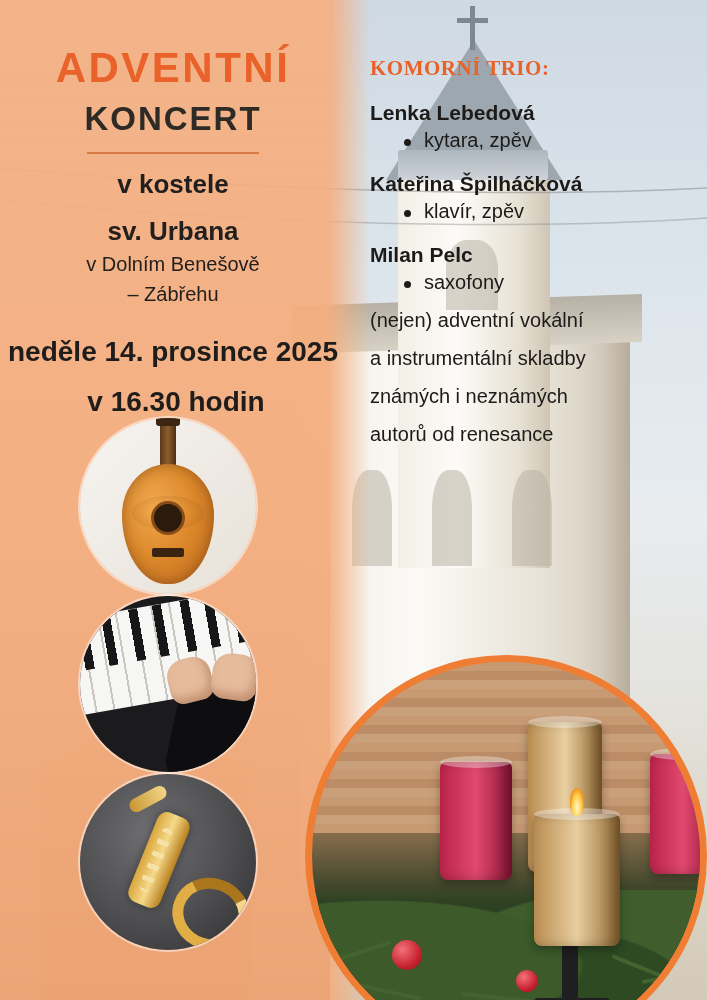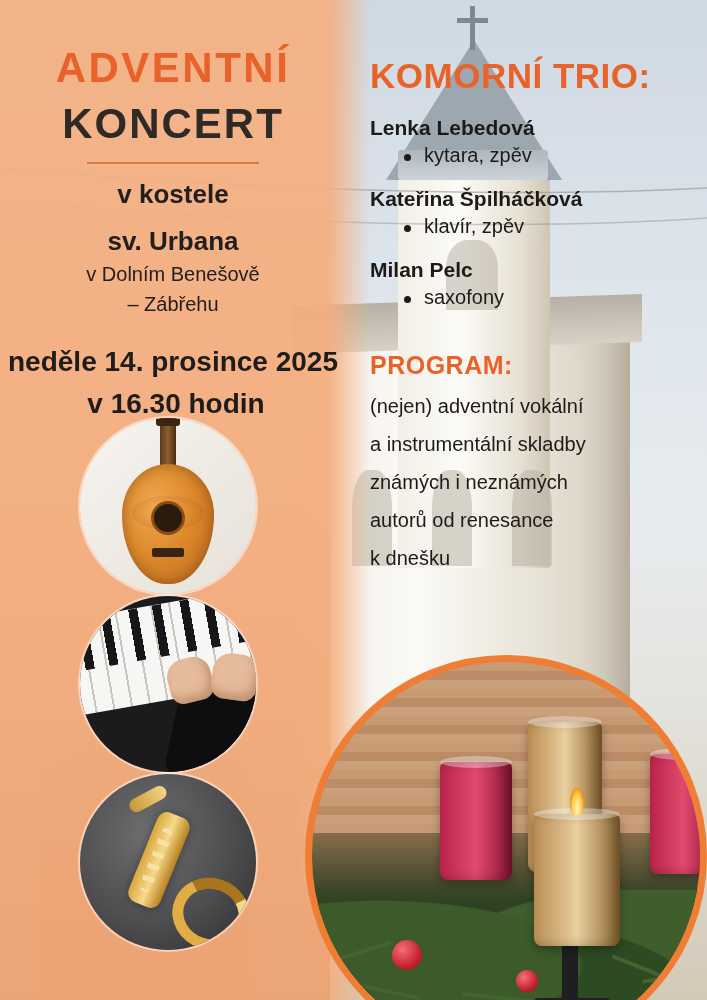--- a/index.html
+++ b/index.html
@@ -137,21 +137,21 @@
   }
   .title-adventni {
     font-size: 42px;
     font-weight: 700;
     letter-spacing: 2.5px;
     color: #e8622a;
     line-height: 1.05;
   }
   .title-koncert {
     margin-top: 10px;
-    font-size: 42px;
+    font-size: 33px;
     font-weight: 700;
     letter-spacing: 2px;
     color: #2e2a26;
   }
   .rule {
     width: 172px;
     height: 2px;
     background: #d97b45;
     margin: 14px auto 0 auto;
   }
@@ -319,24 +319,25 @@
   }
 
   
   .right-col {
     position: absolute;
     left: 370px;
     top: 56px;
     width: 320px;
   }
   .sec-heading {
-    font-size: 35px;
+    font-size: 21px;
     font-weight: 700;
     color: #e8622a;
     letter-spacing: .5px;
+    font-family: Liberation Serif, serif;
   }
   .performer {
     margin-top: 20px;
     font-size: 21px;
     font-weight: 700;
     color: #1d1b19;
   }
   .performer:first-of-type { margin-top: 26px; }
   .instrument {
     margin: 4px 0 0 34px;
@@ -478,21 +479,21 @@
 
   <div class="headline">
     <div class="title-adventni">ADVENTNÍ</div>
     <div class="title-koncert">KONCERT</div>
     <div class="rule"></div>
     <div class="place">v kostele</div>
     <div class="place">sv. Urbana</div>
     <div class="place-sub">v Dolním Benešově</div>
     <div class="place-sub">– Zábřehu</div>
     <div class="datetime">neděle 14. prosince 2025</div>
-    <div class="datetime" style="margin-top:4px;padding-left:6px;">v 16.30 hodin</div>
+    <div class="datetime" style="margin-top:12px;padding-left:6px;">v 16.30 hodin</div>
   </div>
 
   <div class="circle-photo" id="photo-guitar">
     <div class="guitar-bg">
       <div class="guitar-neck"></div>
       <div class="guitar-head"></div>
       <div class="guitar-body"></div>
       <div class="guitar-waist"></div>
       <div class="guitar-hole"></div>
       <div class="guitar-bridge"></div>
@@ -524,26 +525,24 @@
 
     <div class="performer">Lenka Lebedová</div>
     <div class="instrument">kytara, zpěv</div>
 
     <div class="performer">Kateřina Špilháčková</div>
     <div class="instrument">klavír, zpěv</div>
 
     <div class="performer">Milan Pelc</div>
     <div class="instrument">saxofony</div>
 
-    <div class="program-heading">PROGRAM:</div>
     <div class="program-line">(nejen) adventní vokální</div>
     <div class="program-line">a instrumentální skladby</div>
     <div class="program-line">známých i neznámých</div>
     <div class="program-line">autorů od renesance</div>
-    <div class="program-line">k dnešku</div>
   </div>
 
   <div id="photo-candles">
     <div class="candles-clip">
       <div class="table-wood"></div>
 
       <div class="candle red" style="left:128px; top:100px; width:72px; height:118px;"></div>
       <div class="glass-top" style="left:128px; top:94px; width:72px;"></div>
 
       <div class="candle cream" style="left:216px; top:60px; width:74px; height:150px;"></div>

